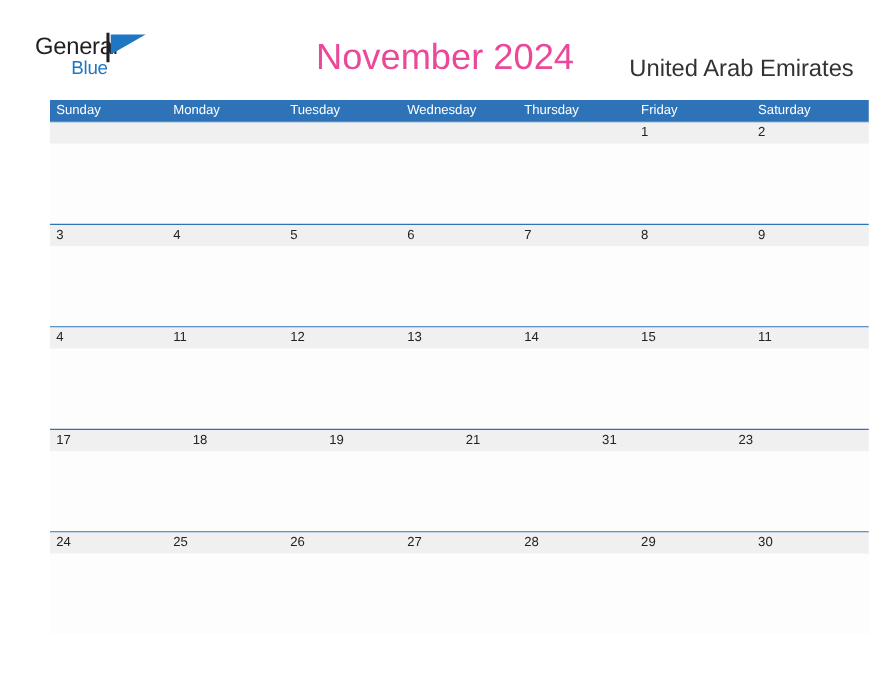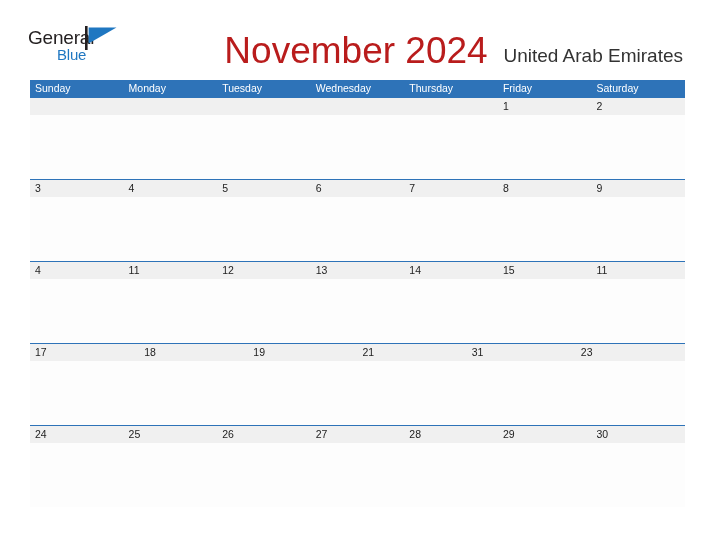--- a/index.html
+++ b/index.html
@@ -58,40 +58,40 @@
     height: 22px;
     white-space: nowrap;
   }
 
   .cal-title {
     position: absolute;
     left: 0;
     right: 0;
     top: 30px;
     text-align: center;
-    font-size: 37px;
-    color: #b91c1c;
+    font-size: 29px;
+    color: #ec4899;
     font-weight: 400;
     letter-spacing: 0px;
   }
 
   .cal-country {
     position: absolute;
     right: 29px;
     top: 45px;
     font-size: 19px;
     color: #333333;
     font-weight: 400;
     white-space: nowrap;
   }
 
   
   .calendar {
     position: absolute;
-    left: 30px;
+    left: 40px;
     top: 80px;
     width: 655px;
   }
 
   .dow-row {
     display: flex;
     width: 100%;
     background: #2e73b8;
     height: 17px;
   }

